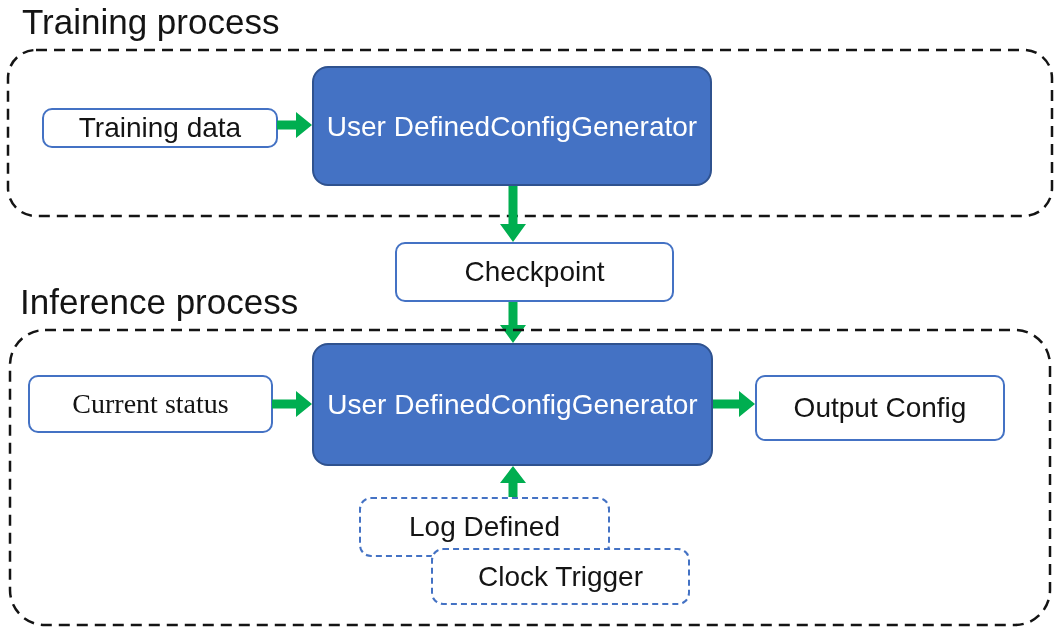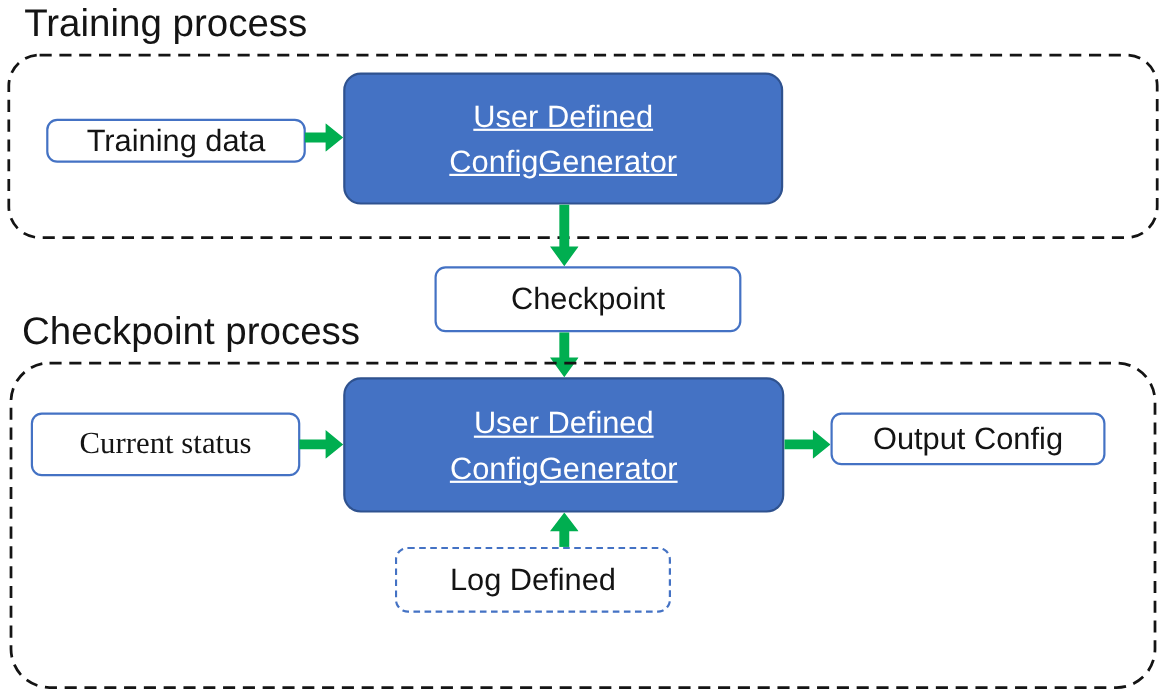--- a/index.html
+++ b/index.html
@@ -35,26 +35,25 @@
     font-size:28px;
     box-sizing:border-box;
     white-space:nowrap;
   }
   .gen-box{
     position:absolute;
     background:var(--c-blue);
     border:2px solid var(--c-blue-dark);
     border-radius:16px;
     color:#fff;
-    display:flex;flex-direction:column;align-items:center;justify-content:center;
+    display:flex;flex-direction:row;align-items:center;justify-content:center;
     font-size:28px;line-height:41px;
     box-sizing:border-box;
     text-align:center;
     white-space:nowrap;
-    text-decoration:underline;
   }
   .trigger-box{
     position:absolute;
     background:var(--c-white);
     border:2.5px dashed var(--c-blue);
     border-radius:12px;
     display:flex;align-items:center;justify-content:center;
     font-size:28px;
     box-sizing:border-box;
     white-space:nowrap;
@@ -100,21 +99,21 @@
   <div class="io-box" style="left:395px;top:242px;width:279px;height:60px;">
     <span>Checkpoint</span>
   </div>
 
   <div class="arrow" style="left:500px;top:302px;">
     <svg width="26" height="41" viewBox="0 0 26 41">
       <polygon points="8.5,0 17.5,0 17.5,23 26,23 13,41 0,23 8.5,23"></polygon>
     </svg>
   </div>
 
-  <div class="proc-title" style="left:20px;top:286px;">Checkpoint process</div>
+  <div class="proc-title" style="left:20px;top:286px;">Inference process</div>
 
   <div class="dash-svg" style="left:8px;top:328px;">
     <svg width="1044" height="299" viewBox="0 0 1044 299">
       <rect x="2" y="2" width="1040" height="295" rx="35" ry="35" fill="none" stroke="var(--c-ink)" stroke-width="2.5" stroke-dasharray="11 7"></rect>
     </svg>
   </div>
 
   <div class="io-box" style="left:28px;top:375px;width:245px;height:58px;font-family:Liberation Serif, serif;">
     <span>Current status</span>
   </div>
@@ -129,28 +128,31 @@
     <span>User Defined</span>
     <span>ConfigGenerator</span>
   </div>
 
   <div class="arrow" style="left:713px;top:391px;">
     <svg width="42" height="26" viewBox="0 0 42 26">
       <polygon points="0,8.5 26,8.5 26,0 42,13 26,26 26,17.5 0,17.5"></polygon>
     </svg>
   </div>
 
-  <div class="io-box" style="left:755px;top:375px;width:250px;height:48px;justify-content:center;">
+  <div class="io-box" style="left:755px;top:375px;width:250px;height:66px;justify-content:center;">
     <span>Output Config</span>
   </div>
 
   <div class="arrow" style="left:500px;top:466px;">
     <svg width="26" height="33" viewBox="0 0 26 33">
       <polygon points="13,0 26,17 17.5,17 17.5,33 8.5,33 8.5,17 0,17"></polygon>
     </svg>
   </div>
 
   <div class="trigger-box" style="left:359px;top:497px;width:251px;height:60px;">
     <span>Log Defined</span>
   </div>
 
+  <div class="trigger-box" style="left:431px;top:548px;width:259px;height:57px;">
+    <span>Clock Trigger</span>
+  </div>
 
 </div>
 
 </body></html>

